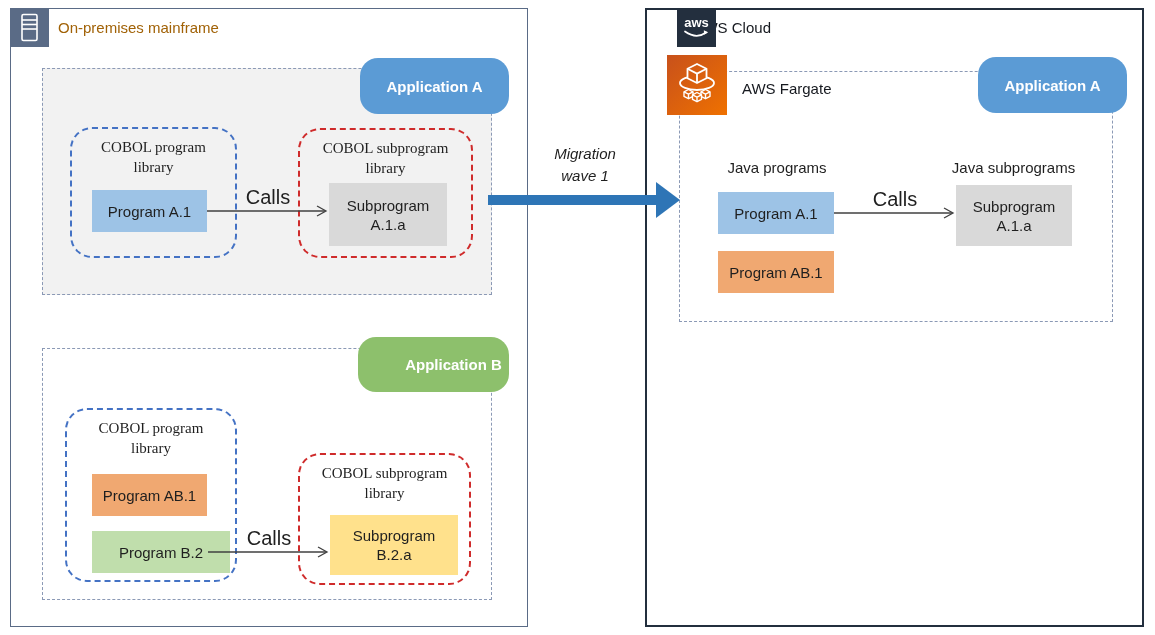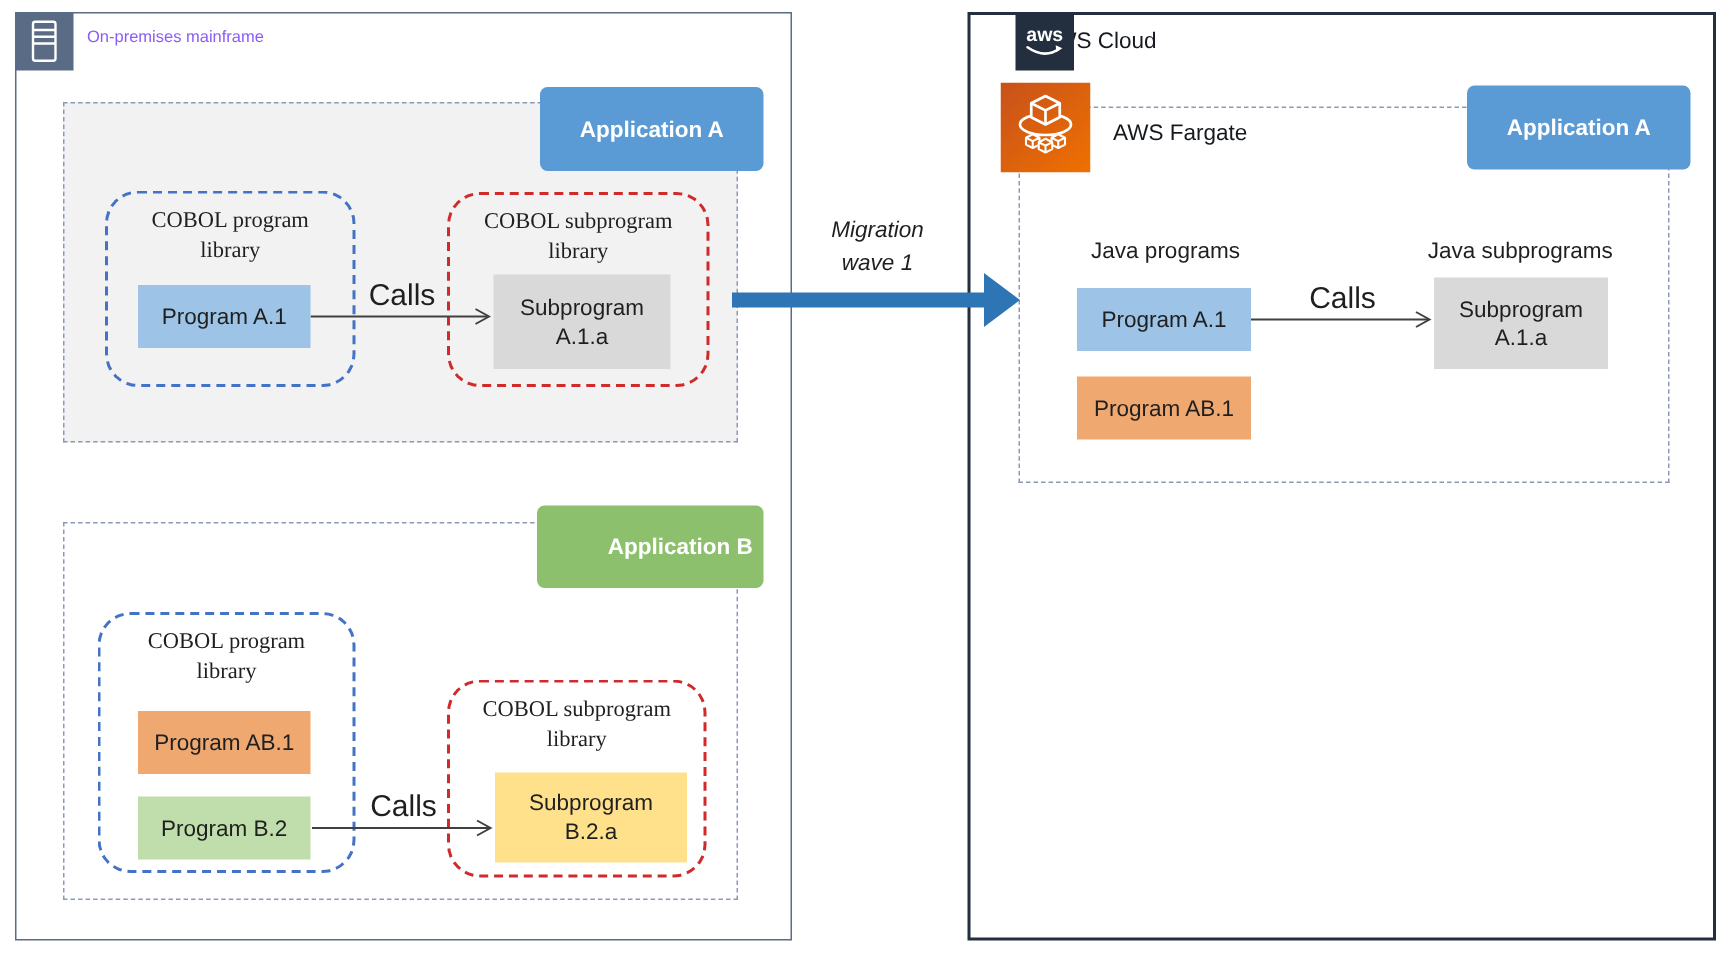--- a/index.html
+++ b/index.html
@@ -22,39 +22,39 @@
   .onprem-container {
     left: 10px; top: 8px; width: 518px; height: 619px;
     border: 1px solid #5A6B86;
   }
   .onprem-icon {
     left: 10px; top: 8px; width: 39px; height: 39px;
     background: #5A6B86; z-index: 2;
   }
   .onprem-title {
     left: 58px; top: 19px;
-    color: #8b5cf6; font-size: 11px; white-space: nowrap;
+    color: #a16207; font-size: 15px; white-space: nowrap;
   }
 
   
   .appa-area {
     left: 42px; top: 68px; width: 450px; height: 227px;
     background: #F2F2F2; border: 1px dashed #8B99B5;
   }
   .appb-area {
     left: 42px; top: 348px; width: 450px; height: 252px;
     background: #ffffff; border: 1px dashed #8B99B5;
   }
   .appa-right-area {
     left: 679px; top: 71px; width: 434px; height: 251px;
     border: 1px dashed #8B99B5;
   }
 
   .badge {
-    width: 149px; height: 56px; border-radius: 5px;
+    width: 149px; height: 56px; border-radius: 18px;
     display: flex; align-items: center; justify-content: center;
     color: #ffffff; font-weight: bold; font-size: 15px;
     z-index: 3;
   }
   .badge-blue { background: #5B9BD5; }
   .badge-green { background: #8DC06C; }
   .badge-a-left  { left: 360px; top: 58px; }
   .badge-b-left  { left: 358px; top: 337px; width: 151px; height: 55px; padding-left: 40px; }
   .badge-a-right { left: 978px; top: 57px; }
 
@@ -83,21 +83,21 @@
   }
   .fill-blue   { background: #9DC3E6; }
   .fill-gray   { background: #D9D9D9; }
   .fill-orange { background: #F0A871; }
   .fill-green  { background: #C0DEAC; }
   .fill-yellow { background: #FFE18C; }
 
   .prog-a1-left   { left: 92px;  top: 190px; width: 115px; height: 42px; }
   .sub-a1a-left   { left: 329px; top: 183px; width: 118px; height: 63px; }
   .prog-ab1-left  { left: 92px;  top: 474px; width: 115px; height: 42px; }
-  .prog-b2-left   { left: 92px;  top: 531px; width: 115px; height: 42px; }
+  .prog-b2-left   { left: 92px;  top: 531px; width: 138px; height: 42px; }
   .sub-b2a-left   { left: 330px; top: 515px; width: 128px; height: 60px; }
   .prog-a1-right  { left: 718px; top: 192px; width: 116px; height: 42px; }
   .prog-ab1-right { left: 718px; top: 251px; width: 116px; height: 42px; }
   .sub-a1a-right  { left: 956px; top: 185px; width: 116px; height: 61px; }
 
   
   .calls-svg { width: 123px; height: 16px; z-index: 2; }
   .calls-a-left  { left: 207px; top: 203px; }
   .calls-b-left  { left: 208px; top: 544px; }
   .calls-a-right { left: 834px; top: 205px; }

